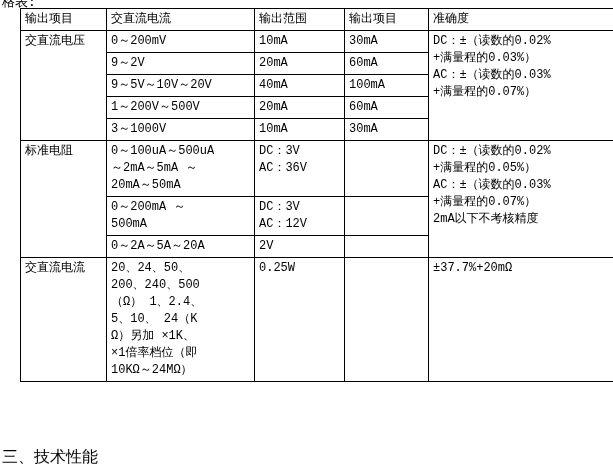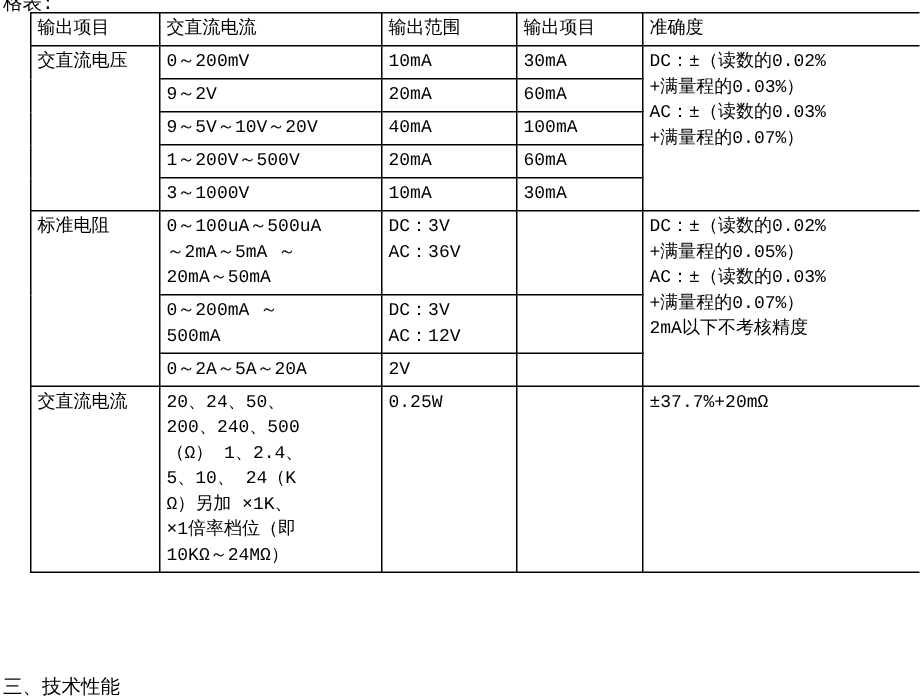--- a/index.html
+++ b/index.html
@@ -62,21 +62,21 @@
     text-align: center;
   }
   .cell-lines {
     display: block;
     white-space: pre-line;
   }
   .bottom-text {
     position: absolute;
     left: 2px;
     top: 452px;
-    font-size: 13px;
+    font-size: 16px;
     line-height: 13px;
     color: #000000;
     white-space: nowrap;
   }
 </style>
 </head>
 <body>
 
 <div class="page">
 

